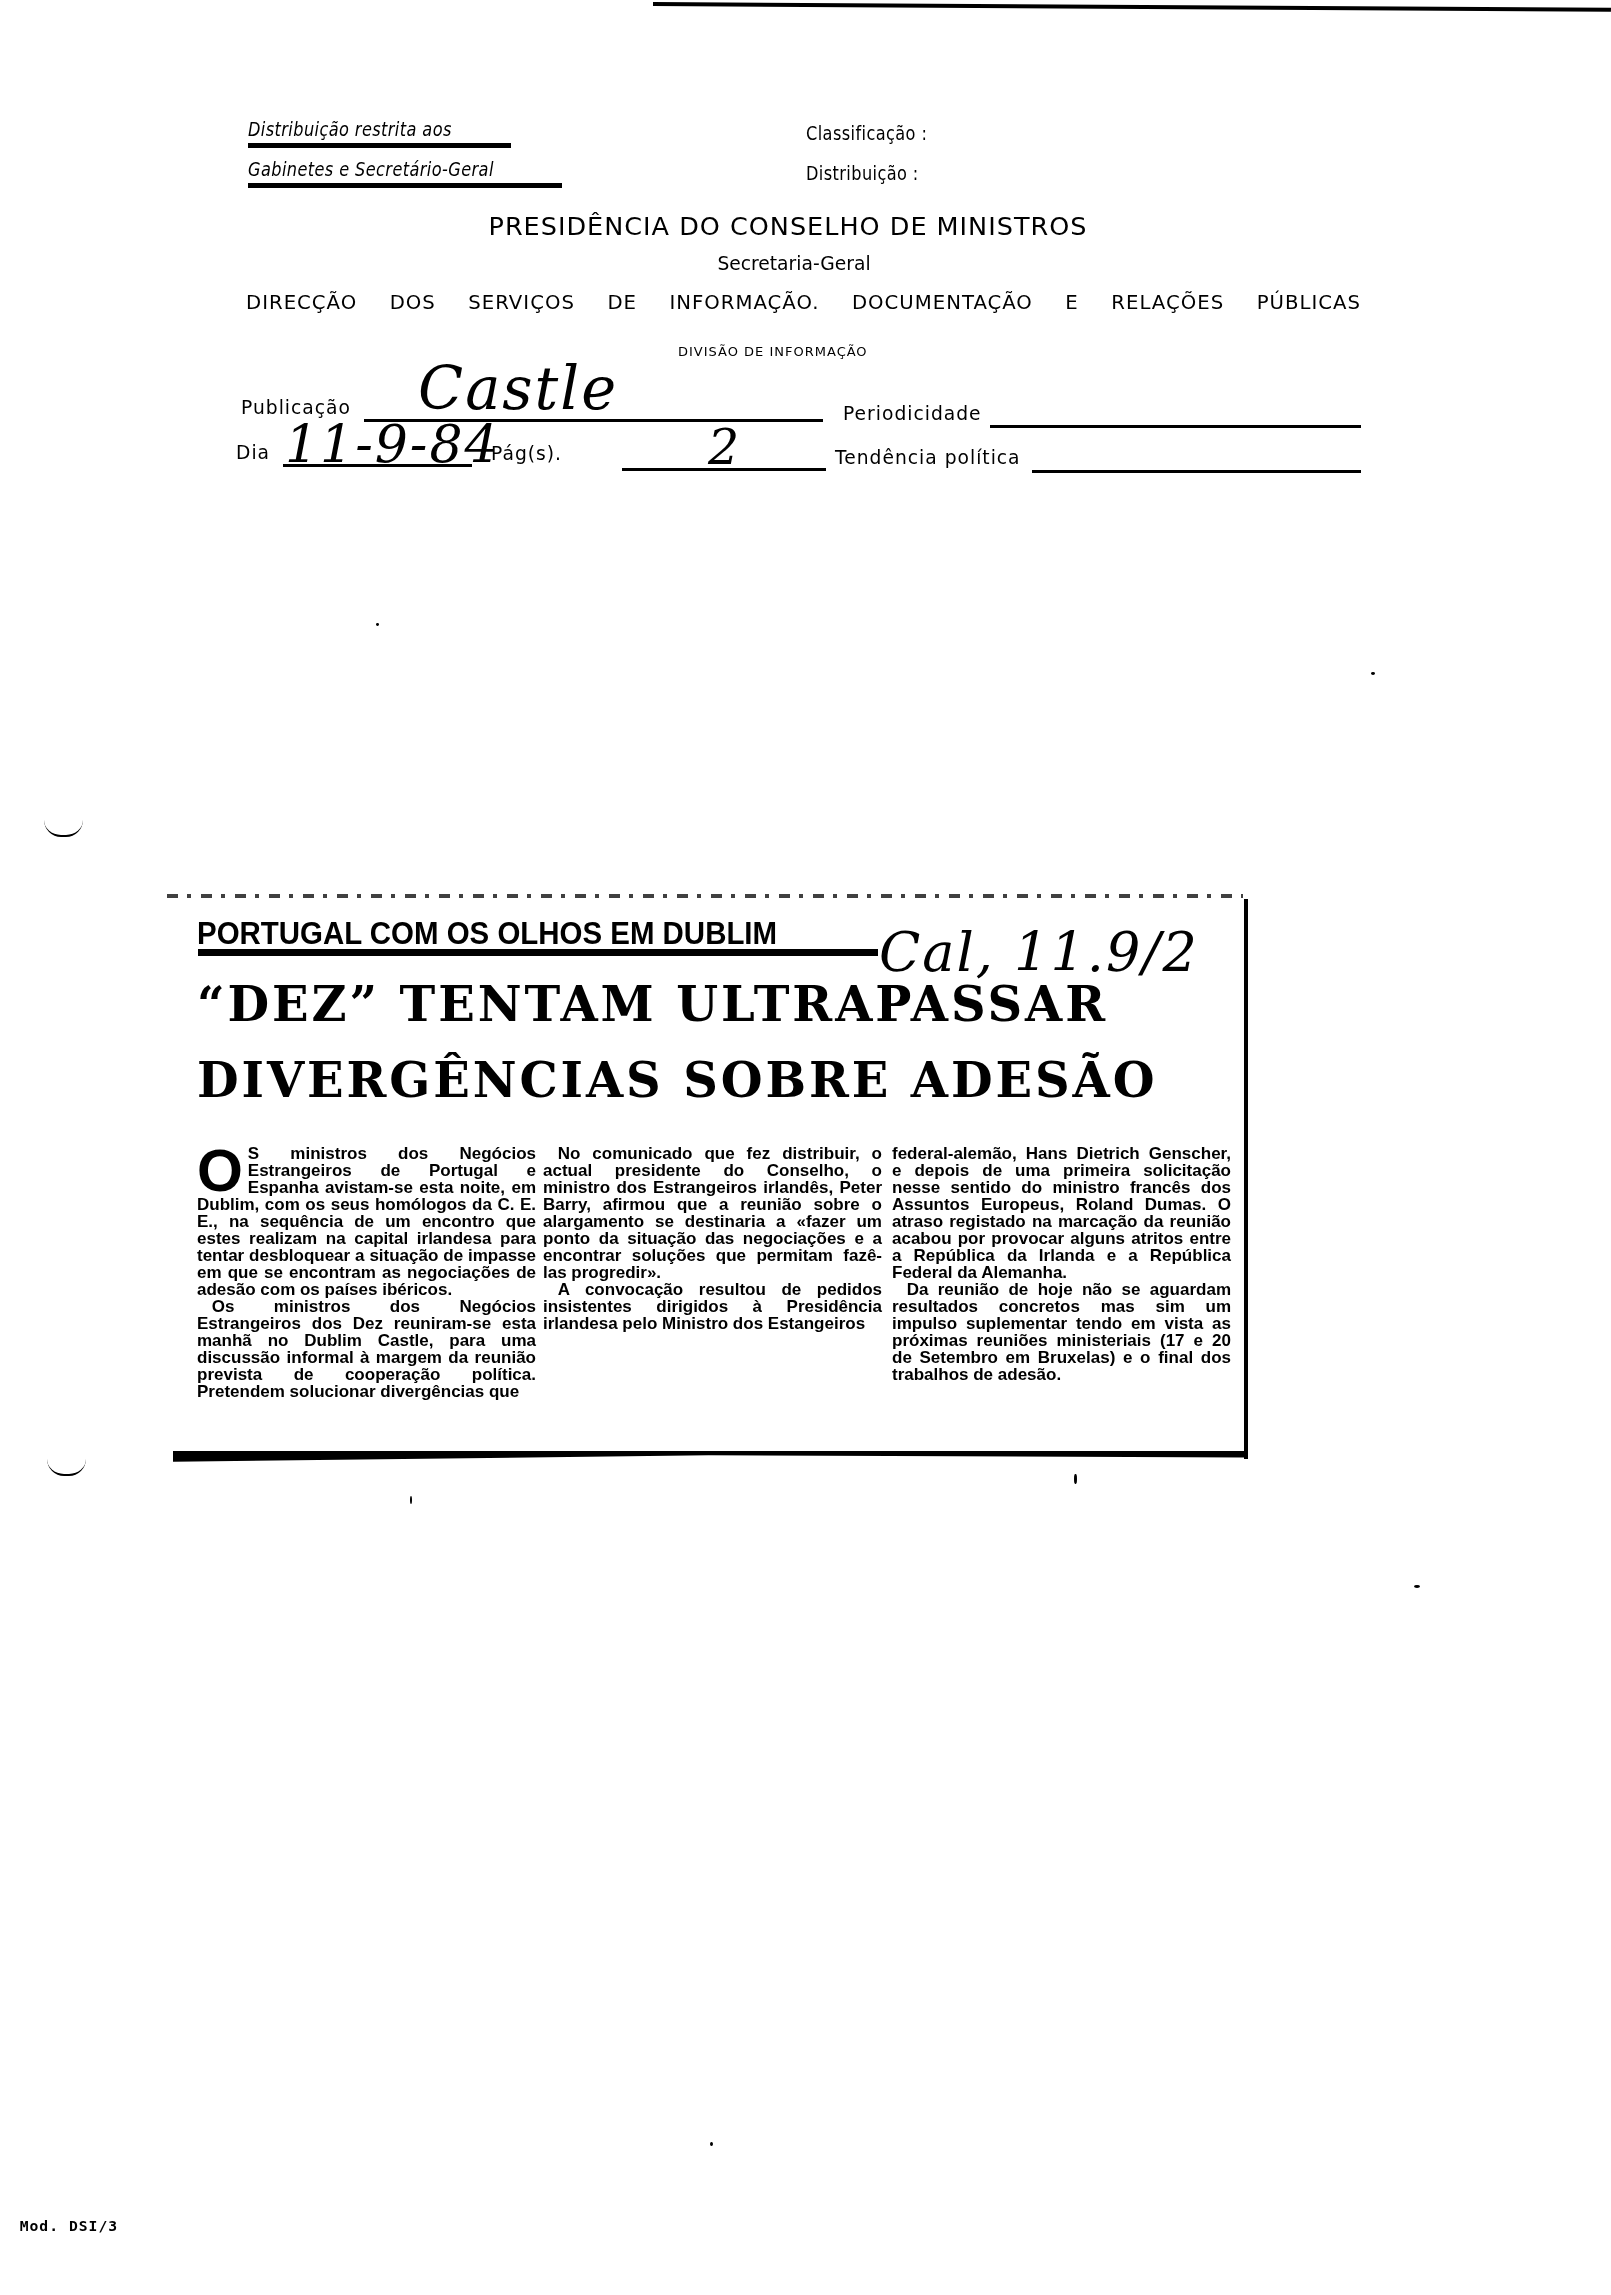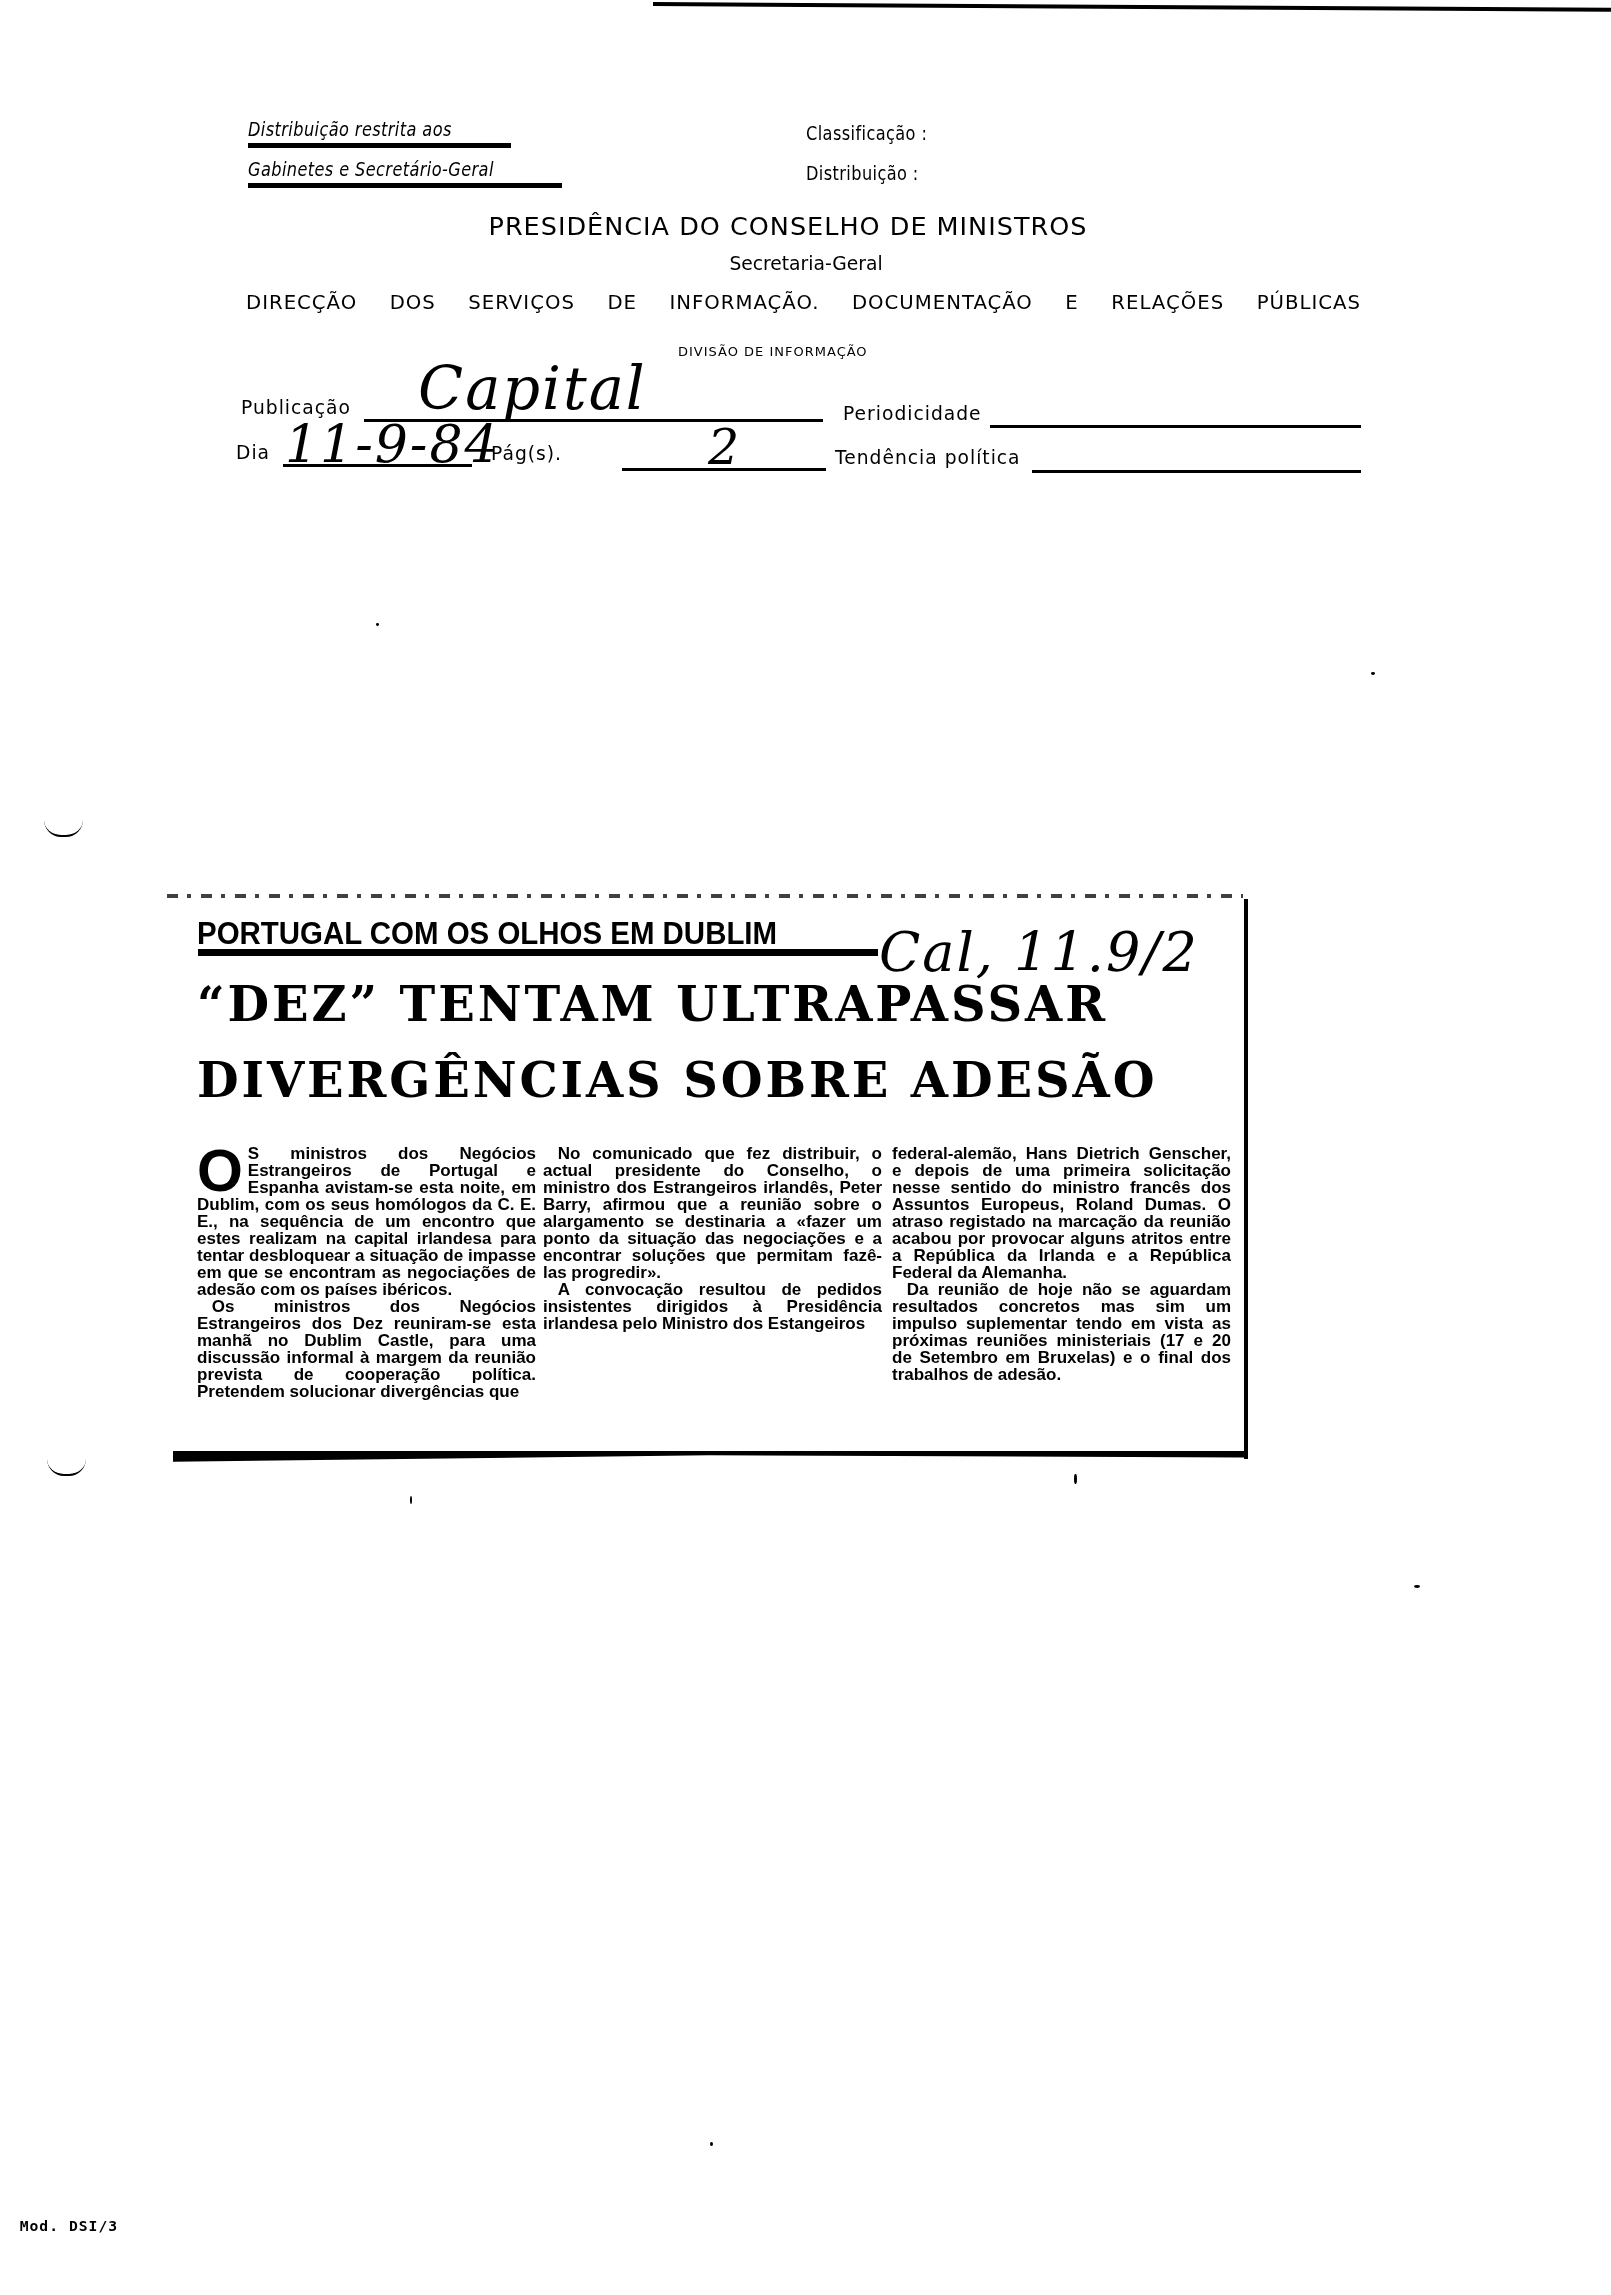--- a/index.html
+++ b/index.html
@@ -15,21 +15,21 @@
     .dist-label {
       font-family: "DejaVu Sans", sans-serif; font-style: italic;
       font-size: 19.7px; letter-spacing: 0.5px; transform: scaleX(0.82); transform-origin: left top;
     }
     .dist-underline { position: absolute; height: 4.9px; background: #000; }
     .meta-label { font-size: 19.7px; letter-spacing: 0.5px; transform: scaleX(0.82); transform-origin: left top; }
     .org-title {
       position: absolute; left: 0; width: 1576px; text-align: center;
       font-size: 25.5px; letter-spacing: 1px;
     }
-    .org-sub { position: absolute; left: 16px; width: 1580px; text-align: center; font-size: 18.7px; }
+    .org-sub { position: absolute; left: 4px; width: 1580px; text-align: center; font-size: 18.7px; }
     .direction {
       position: absolute; left: 246px; top: 291px; width: 1115px;
       display: flex; justify-content: space-between;
       font-size: 19.7px; letter-spacing: 1px;
     }
     .division { font-size: 13px; letter-spacing: 1px; }
     .form-label { font-size: 18.7px; letter-spacing: 1px; }
     .form-line { position: absolute; height: 2.9px; background: #000; }
     .hand {
       font-family: "DejaVu Serif", serif; font-style: italic; font-size: 59px;
@@ -98,21 +98,21 @@
   <span>INFORMAÇÃO.</span>
   <span>DOCUMENTAÇÃO</span>
   <span>E</span>
   <span>RELAÇÕES</span>
   <span>PÚBLICAS</span>
 </div>
 <div class="abs division" style="left:678px; top:344px;">DIVISÃO DE INFORMAÇÃO</div>
 
 <div class="abs form-label" style="left:241px; top:397px;">Publicação</div>
 <div class="form-line" style="left:364px; top:419px; width:459px;"></div>
-<div class="abs hand" style="left:418px; top:359px;">Capital</div>
+<div class="abs hand" style="left:418px; top:359px;">Castle</div>
 
 <div class="abs form-label" style="left:835px; top:403px;margin-left:8px;">Periodicidade</div>
 <div class="form-line" style="left:990px; top:425px; width:371px;"></div>
 <div class="abs" style="left:992px; top:403px; width:368px; height:19.7px;"></div>
 
 <div class="abs form-label" style="left:236px; top:442px;">Dia</div>
 <div class="form-line" style="left:283px; top:464px; width:189px;"></div>
 <div class="abs hand" style="left:285px; top:418px; font-size:52px;">11-9-84</div>
 
 <div class="abs form-label" style="left:491px; top:443px;">Pág(s).</div>

